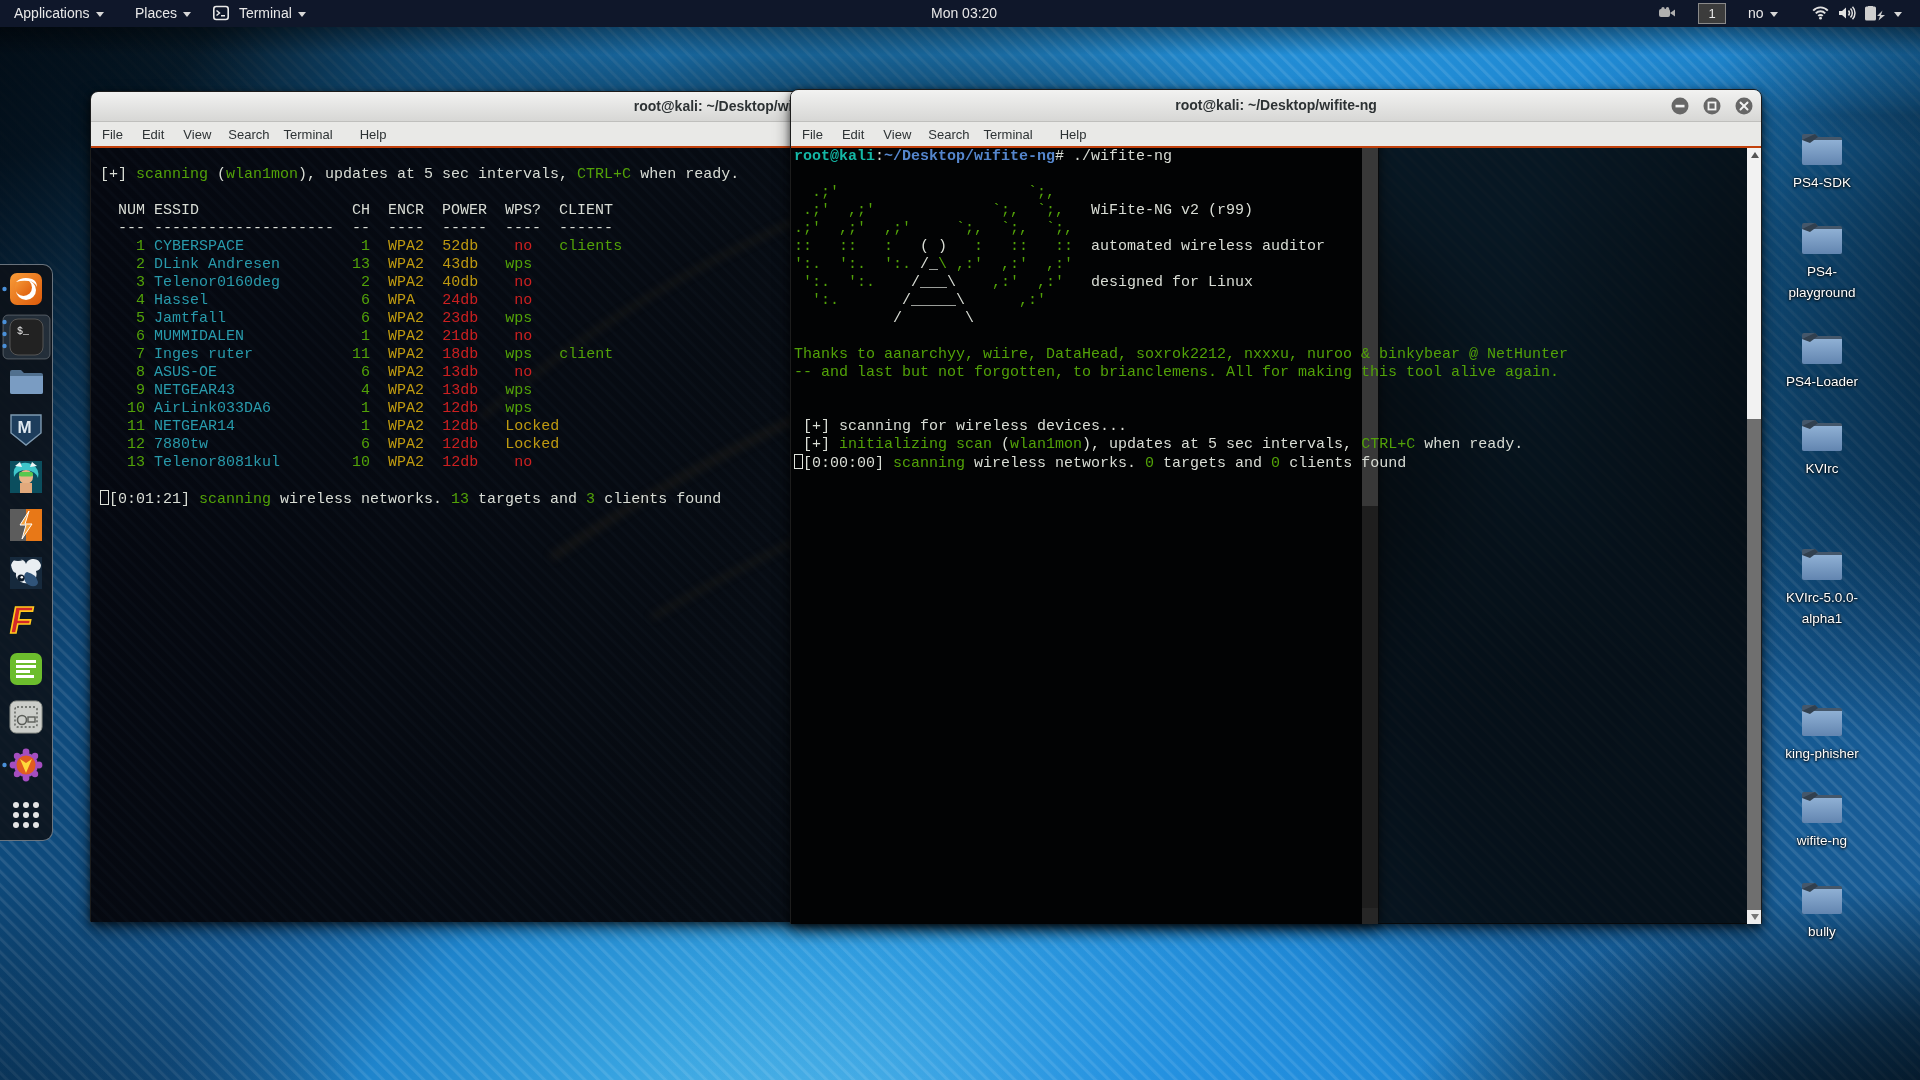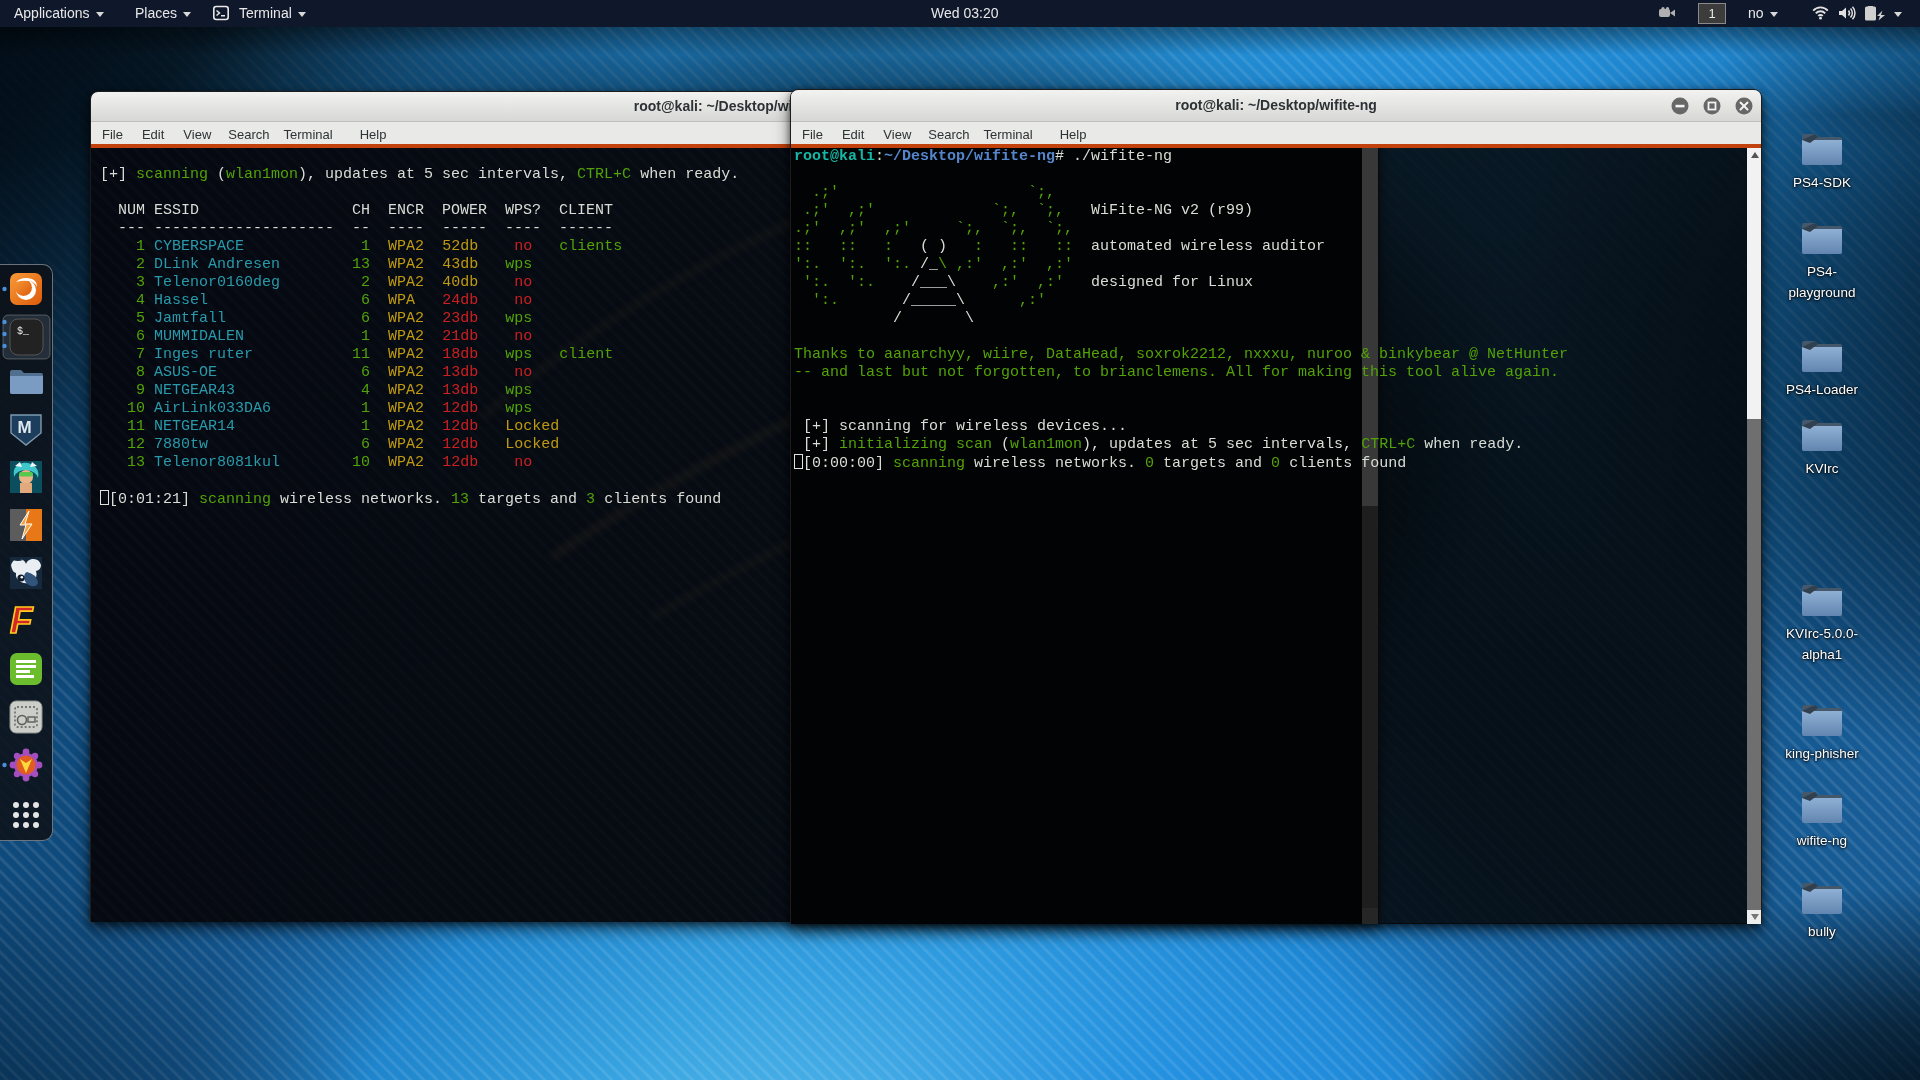--- a/index.html
+++ b/index.html
@@ -1,21 +1,21 @@
 <!DOCTYPE html>
 <html><head><meta charset="utf-8"><style>
 *{margin:0;padding:0;box-sizing:border-box}
 html,body{width:1920px;height:1080px;overflow:hidden;background:#0E3A5C;font-family:"Liberation Sans",sans-serif}
 #wall{position:absolute;left:0;top:0;width:1920px;height:1080px}
 #topbar{position:absolute;left:0;top:0;width:1920px;height:27px;background:#0f172a;color:#e8e8e8;font-size:14px}
 .tbitem{position:absolute;top:0;height:27px;line-height:26px;white-space:nowrap}
 .caret{display:inline-block;width:0;height:0;border-left:4px solid transparent;border-right:4px solid transparent;border-top:5px solid #d8d8d8;vertical-align:middle;margin-left:6px}
 .win{position:absolute;border:1px solid #1c1c1c;border-radius:8px 8px 0 0;box-shadow:0 7px 16px rgba(0,0,0,.55),0 2px 6px rgba(0,0,0,.45)}
 .titlebar{height:30px;background:linear-gradient(#f2f2f1,#d7d7d5);border-bottom:1px solid #bfbfbd;border-radius:7px 7px 0 0;text-align:center;font-size:14px;font-weight:bold;color:#2d3234;line-height:29px}
-.menubar{height:26px;background:#e9e9e7;border-bottom:4px solid #c2410c;font-size:13px;color:#2d3234;line-height:25px;white-space:nowrap}
+.menubar{height:26px;background:#e9e9e7;border-bottom:2px solid #c2410c;font-size:13px;color:#2d3234;line-height:25px;white-space:nowrap}
 .menubar span{margin:0 0 0 0;display:inline-block}
 pre{font-family:"Liberation Mono",monospace;font-size:15px;line-height:18px;color:#d9ddd5}
 .g{color:#52a208}.c{color:#289aab}.y{color:#bf9a10}.r{color:#cc2020}.w{color:#d9ddd5}
 .rb{color:#14b8a6;font-weight:bold}.bb{color:#5586cd;font-weight:bold}
 .cur{display:inline-block;width:9px;height:15px;border:1.5px solid #dfe3db;vertical-align:-2px}
 .dfold{position:absolute;width:110px;text-align:center;color:#fff;font-size:13.5px;line-height:21px;text-shadow:0 1px 3px #000,0 0 2px #000}
 .dfold svg{display:block;margin:0 auto 5px}
 </style></head>
 <body>
 
@@ -125,21 +125,21 @@
       <defs>
         <linearGradient id="fg" x1="0" y1="0" x2="0" y2="1">
           <stop offset="0" stop-color="#8fb0d4"></stop>
           <stop offset="1" stop-color="#6285b0"></stop>
         </linearGradient>
       </defs>
       <path d="M2 7 Q2 5 4 5 L15 5 L18 8 L40 8 Q42 8 42 10 L42 34 Q42 36 40 36 L4 36 Q2 36 2 34 Z" fill="#44576b"></path>
       <path d="M2 11 L42 11 L42 34 Q42 36 40 36 L4 36 Q2 36 2 34 Z" fill="url(#fg)"></path>
       <path d="M2 11 L15 5 L18 8 L10 14 Z" fill="#31404f"></path>
     </svg>PS4-<br>playground</div>
-<div class="dfold" style="left:1767px;top:336px"><svg width="44" height="38" viewBox="0 0 44 38">
+<div class="dfold" style="left:1767px;top:328px"><svg width="44" height="38" viewBox="0 0 44 38">
       <defs>
         <linearGradient id="fg" x1="0" y1="0" x2="0" y2="1">
           <stop offset="0" stop-color="#8fb0d4"></stop>
           <stop offset="1" stop-color="#6285b0"></stop>
         </linearGradient>
       </defs>
       <path d="M2 7 Q2 5 4 5 L15 5 L18 8 L40 8 Q42 8 42 10 L42 34 Q42 36 40 36 L4 36 Q2 36 2 34 Z" fill="#44576b"></path>
       <path d="M2 11 L42 11 L42 34 Q42 36 40 36 L4 36 Q2 36 2 34 Z" fill="url(#fg)"></path>
       <path d="M2 11 L15 5 L18 8 L10 14 Z" fill="#31404f"></path>
     </svg>PS4-Loader</div>
@@ -147,21 +147,21 @@
       <defs>
         <linearGradient id="fg" x1="0" y1="0" x2="0" y2="1">
           <stop offset="0" stop-color="#8fb0d4"></stop>
           <stop offset="1" stop-color="#6285b0"></stop>
         </linearGradient>
       </defs>
       <path d="M2 7 Q2 5 4 5 L15 5 L18 8 L40 8 Q42 8 42 10 L42 34 Q42 36 40 36 L4 36 Q2 36 2 34 Z" fill="#44576b"></path>
       <path d="M2 11 L42 11 L42 34 Q42 36 40 36 L4 36 Q2 36 2 34 Z" fill="url(#fg)"></path>
       <path d="M2 11 L15 5 L18 8 L10 14 Z" fill="#31404f"></path>
     </svg>KVIrc</div>
-<div class="dfold" style="left:1767px;top:580px"><svg width="44" height="38" viewBox="0 0 44 38">
+<div class="dfold" style="left:1767px;top:544px"><svg width="44" height="38" viewBox="0 0 44 38">
       <defs>
         <linearGradient id="fg" x1="0" y1="0" x2="0" y2="1">
           <stop offset="0" stop-color="#8fb0d4"></stop>
           <stop offset="1" stop-color="#6285b0"></stop>
         </linearGradient>
       </defs>
       <path d="M2 7 Q2 5 4 5 L15 5 L18 8 L40 8 Q42 8 42 10 L42 34 Q42 36 40 36 L4 36 Q2 36 2 34 Z" fill="#44576b"></path>
       <path d="M2 11 L42 11 L42 34 Q42 36 40 36 L4 36 Q2 36 2 34 Z" fill="url(#fg)"></path>
       <path d="M2 11 L15 5 L18 8 L10 14 Z" fill="#31404f"></path>
     </svg>KVIrc-5.0.0-<br>alpha1</div>
@@ -408,21 +408,21 @@
  <div class="tbitem" style="left:14px">Applications<span class="caret"></span></div>
  <div class="tbitem" style="left:135px">Places<span class="caret"></span></div>
  <div class="tbitem" style="left:213px">
    <svg width="16" height="16" viewBox="0 0 16 16" style="vertical-align:-3px">
         <rect x="0.8" y="1.5" width="14.4" height="13" rx="2.4" fill="none" stroke="#e8e8e8" stroke-width="1.6"></rect>
         <path d="M3.5 5.5 L6.5 8 L3.5 10.5" fill="none" stroke="#e8e8e8" stroke-width="1.5"></path>
         <rect x="8" y="10" width="4" height="1.5" fill="#e8e8e8"></rect>
       </svg>
    <span style="margin-left:6px">Terminal</span><span class="caret"></span>
  </div>
- <div class="tbitem" style="left:931px">Wed 03:20</div>
+ <div class="tbitem" style="left:931px">Mon 03:20</div>
  <div class="tbitem" style="left:1659px">
    <svg width="17" height="12" viewBox="0 0 17 12" style="vertical-align:-1px">
         <rect x="0" y="2" width="11" height="8" rx="2" fill="#b0b0b0"></rect>
         <path d="M11 6 L16 2.5 V9.5 Z" fill="#b0b0b0"></path>
         <circle cx="4" cy="1.8" r="1.7" fill="#b0b0b0"></circle>
         <circle cx="8.5" cy="1.8" r="1.7" fill="#b0b0b0"></circle>
       </svg>
  </div>
  <div class="tbitem" style="left:1698px;top:3px;height:21px;line-height:19px;width:28px;background:#3c3c3c;border:1px solid #8a8a8a;text-align:center;font-size:13px">1</div>
  <div class="tbitem" style="left:1748px">no<span class="caret"></span></div>

